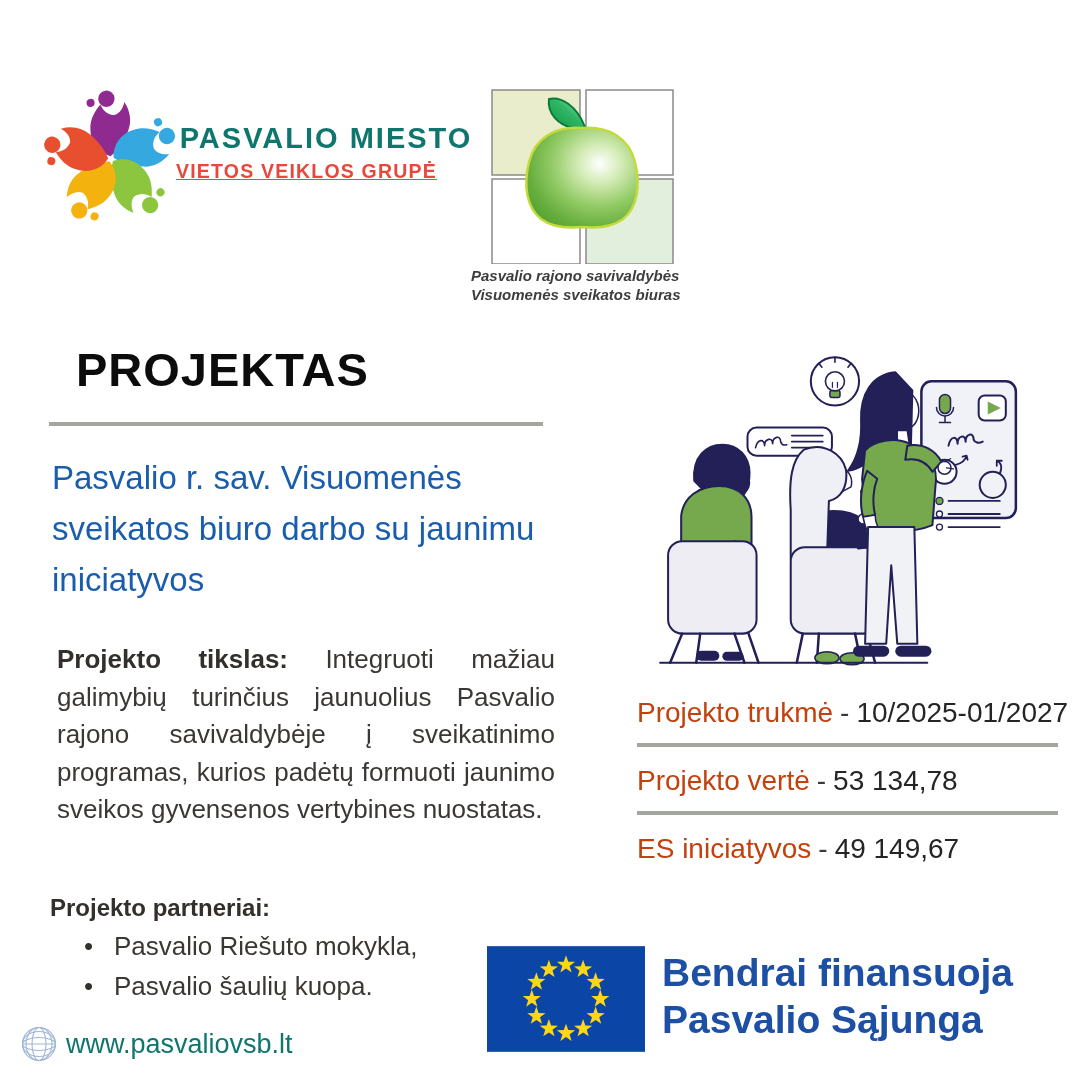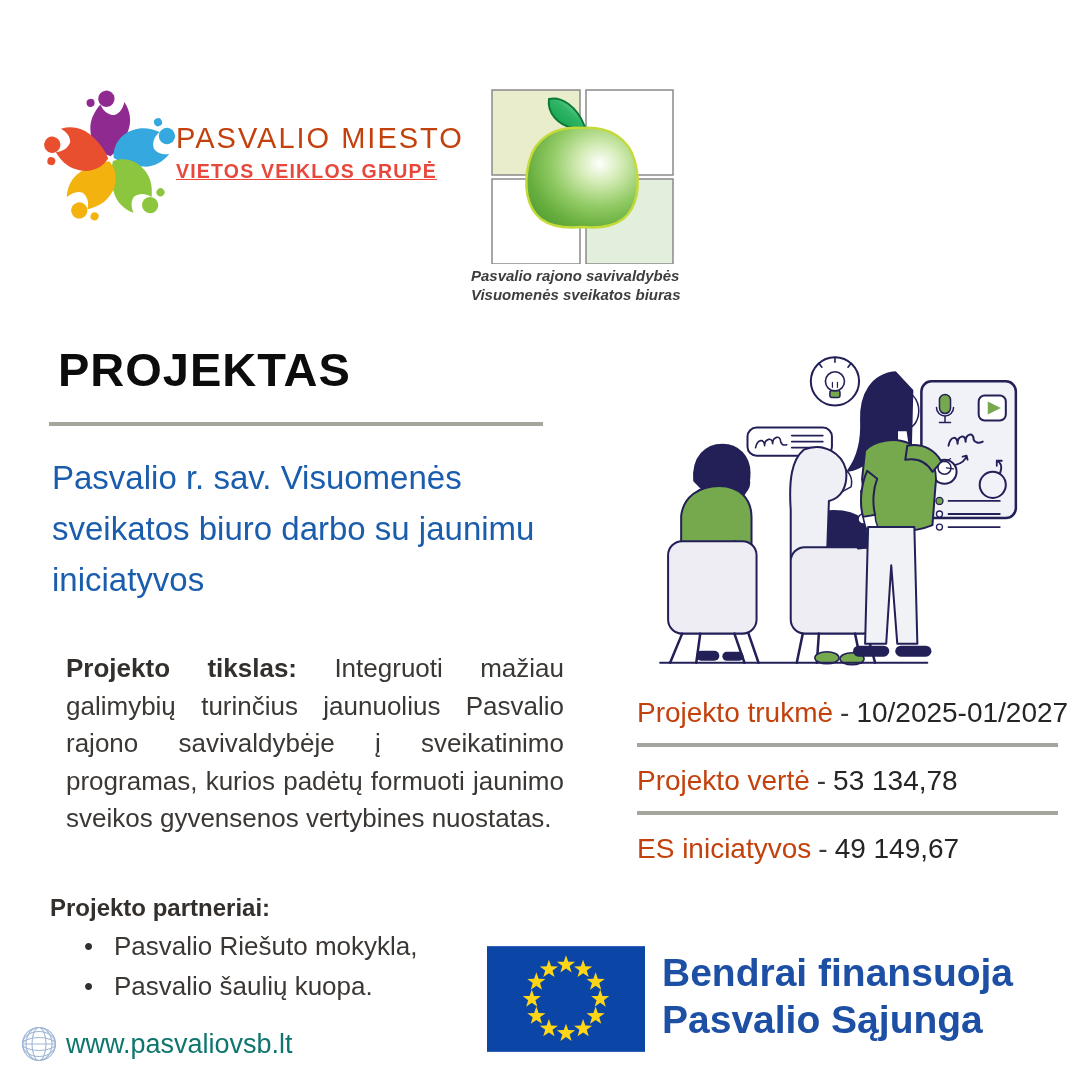--- a/index.html
+++ b/index.html
@@ -3,30 +3,30 @@
 <meta charset="utf-8">
 <style>
   html,body{margin:0;padding:0;background:#ffffff;}
   .poster{position:relative;width:1080px;height:1080px;background:#ffffff;overflow:hidden;
           font-family:"Liberation Sans","DejaVu Sans",sans-serif;}
   .abs{position:absolute;}
 
   
   .vvg-logo-svg{left:44px;top:90px;width:134px;height:138px;}
   .vvg-text{left:176px;top:122px;width:300px;}
-  .vvg-title{font-size:29px;font-weight:400;letter-spacing:2px;color:#c2410c;white-space:nowrap;}
+  .vvg-title{font-size:29px;font-weight:700;letter-spacing:2px;color:#0f766e;white-space:nowrap;text-align:center;}
   .vvg-sub{margin-top:5px;font-size:19.5px;font-weight:700;letter-spacing:1.2px;color:#e8473c;white-space:nowrap;text-decoration:underline;}
 
   
   .apple-svg{left:489px;top:86px;width:188px;height:178px;}
   .apple-caption{left:471px;top:266px;width:220px;
                  font-weight:700;font-style:italic;font-size:15px;line-height:19px;color:#3d3d3d;}
 
   
-  .heading{left:58px;top:342px;font-size:47px;font-weight:800;letter-spacing:1px;color:#0c0c0c;}
+  .heading{left:76px;top:342px;font-size:47px;font-weight:800;letter-spacing:1px;color:#0c0c0c;}
   .rule-main{left:49px;top:422px;width:494px;height:4px;background:#a3a69c;}
   .project-title{left:52px;top:452px;width:486px;font-size:33px;line-height:51px;color:#1a5dad;}
   .goal{left:50px;top:634px;width:498px;font-size:26px;line-height:37.5px;color:#3b3734;
         text-align:justify;}
   .goal b{color:#332f2c;}
   .partners-label{left:50px;top:894px;font-size:24px;font-weight:700;color:#332f2c;}
   .partner-row{left:84px;width:430px;font-size:26px;color:#3b3734;display:flex;}
   .partner-row .bullet{width:30px;color:#332f2c;}
   .partner-1{top:931px;} .partner-2{top:971px;}
 
@@ -101,21 +101,21 @@
   <div class="abs apple-caption">
     <div>Pasvalio rajono savivaldybės</div>
     <div>Visuomenės sveikatos biuras</div>
   </div>
 
   <div class="abs heading">PROJEKTAS</div>
   <div class="abs rule-main"></div>
 
   <div class="abs project-title">Pasvalio r. sav. Visuomenės sveikatos biuro darbo su jaunimu iniciatyvos</div>
 
-  <p class="abs goal" style="margin:16px;"><b>Projekto tikslas:</b> <span>Integruoti mažiau galimybių turinčius jaunuolius Pasvalio rajono savivaldybėje į sveikatinimo programas, kurios padėtų formuoti jaunimo sveikos gyvensenos vertybines nuostatas.</span></p>
+  <p class="abs goal" style="margin:7px;"><b>Projekto tikslas:</b> <span>Integruoti mažiau galimybių turinčius jaunuolius Pasvalio rajono savivaldybėje į sveikatinimo programas, kurios padėtų formuoti jaunimo sveikos gyvensenos vertybines nuostatas.</span></p>
 
   <div class="abs partners-label">Projekto partneriai:</div>
   <div class="abs partner-row partner-1">
     <span class="bullet">•</span>
     <span>Pasvalio Riešuto mokykla,</span>
   </div>
   <div class="abs partner-row partner-2">
     <span class="bullet">•</span>
     <span>Pasvalio šaulių kuopa.</span>
   </div>

